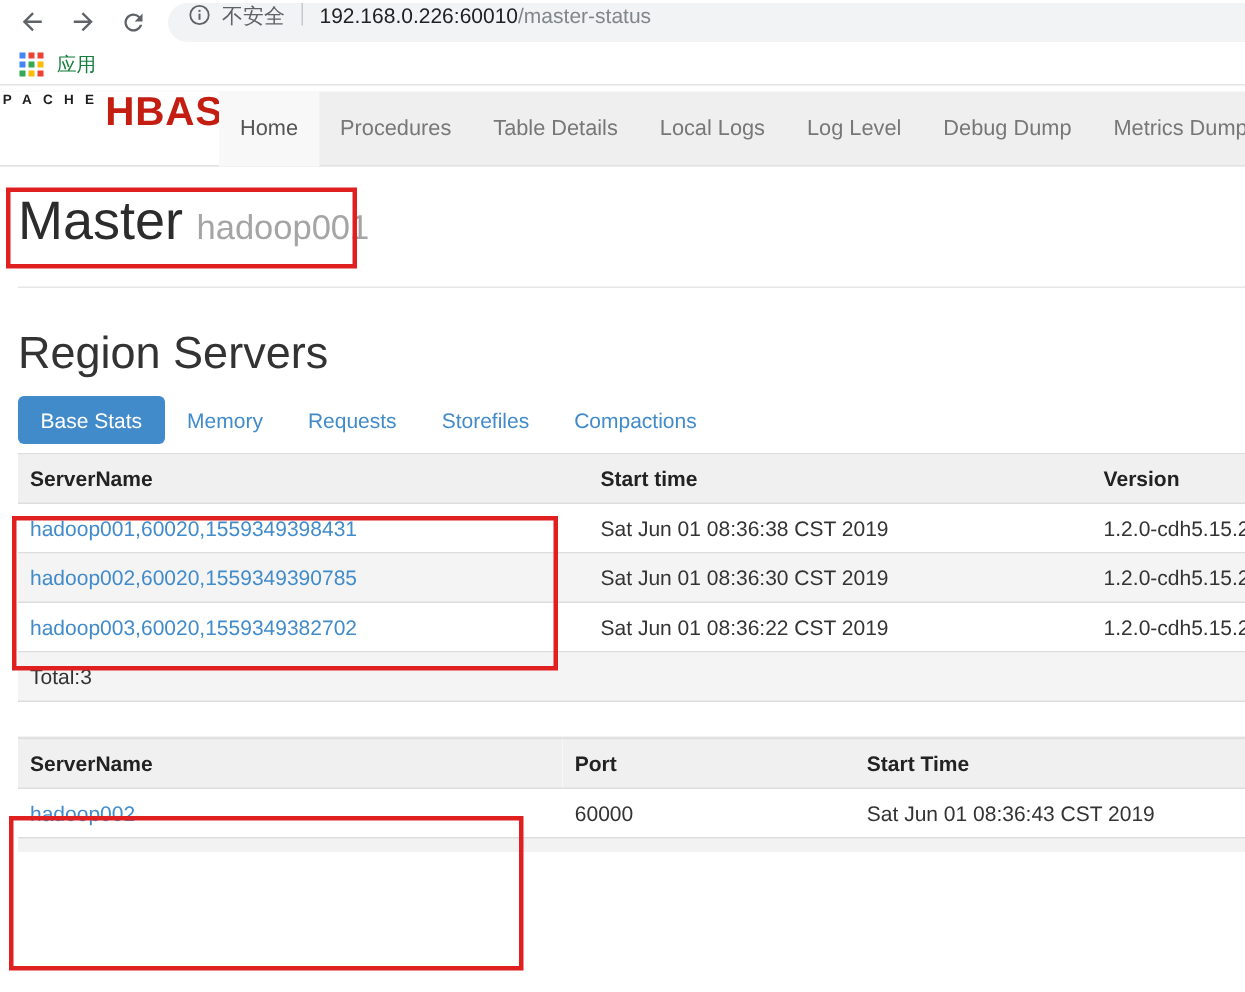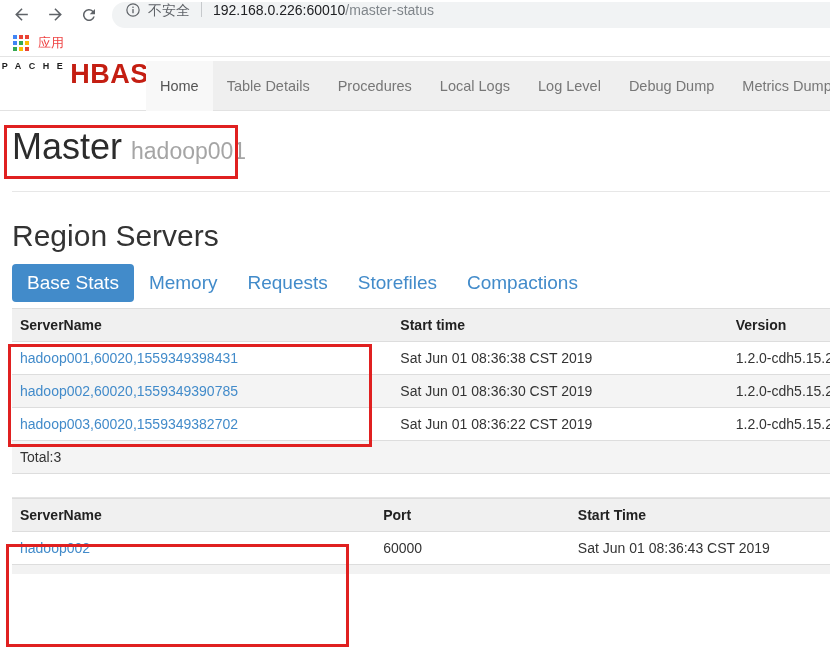--- a/index.html
+++ b/index.html
@@ -22,21 +22,21 @@
     display:flex;padding-left:13px;min-width:0;
     font-size:14px;color:#5f6368;
   }
   .omnibox .sec-label{margin-left:7px;white-space:nowrap;}
   .omnibox .vdiv{width:1px;height:15px;background:#c6c9cc;margin:0 11px;}
   .omnibox .url{white-space:nowrap;overflow:hidden;}
   .omnibox .url .host{color:#202124;}
   .omnibox .url .path{color:#80868b;}
   .bookmarks-bar{
     height:28px;display:flex;align-items:center;padding-left:13px;
-    border-bottom:1px solid #e4e4e4;background:#fff;font-size:13px;color:#ef4444;
+    border-bottom:1px solid #e4e4e4;background:#fff;font-size:13px;color:#15803d;
   }
   .apps-grid{display:grid;grid-template-columns:repeat(3,4px);grid-template-rows:repeat(3,4px);gap:2px;margin-right:9px;}
   .apps-grid i{width:4px;height:4px;display:block;}
   
   .navbar{margin-top:4px;height:50px;background:#efefef;border-bottom:1px solid #e2e2e2;display:flex;align-items:stretch;}
   .logo{width:146px;background:#fff;display:flex;flex-direction:row;justify-content:center;padding-left:9px;cursor:pointer;}
   .logo-top{font-size:9px;font-weight:bold;letter-spacing:7.5px;color:#1d1d1d;line-height:10px;}
   .logo-main{font-size:27px;font-weight:800;letter-spacing:0.5px;color:var(--logo-red);line-height:26px;font-family:"Liberation Sans",sans-serif;}
   ul.topnav{list-style:none;margin:0;padding:0;display:flex;}
   ul.topnav li{display:block;}
@@ -47,21 +47,21 @@
   ul.topnav li.active a{background:#f8f8f8;color:#555;}
   
   .container{padding:0 0 0 12px;}
   h1.page-h1{margin:16px 0 20px 0;font-size:36px;font-weight:normal;color:#2c2c2c;line-height:40px;}
   h1.page-h1 small{font-size:23px;color:#a5a5a5;margin-left:9px;font-weight:normal;}
   hr.rule{border:none;border-top:1px solid #e7e7e7;margin:10px 0 0 0;}
   h2.section-h2{margin:27px 0 12px 0;font-size:30px;font-weight:normal;color:#333;line-height:33px;}
   
   ul.pills{list-style:none;margin:0 0 6px 0;padding:0;display:flex;}
   ul.pills li a{
-    display:block;padding:8px 15px;font-size:19px;color:var(--accent);
+    display:block;padding:8px 15px;font-size:14px;color:var(--accent);
     text-decoration:none;border-radius:4px;cursor:pointer;white-space:nowrap;
   }
   ul.pills li.active a{background:var(--accent);color:#fff;}
   
   table.data{width:818px;border-collapse:collapse;font-size:14px;table-layout:fixed;}
   table.data th,table.data td{
     text-align:left;padding:8px;border-top:1px solid #ddd;
     white-space:nowrap;overflow:hidden;font-weight:normal;margin-left:36px;
   }
   table.data th{font-weight:bold;color:#222;background:#f0f0f0;}
@@ -128,24 +128,24 @@
 <div class="navbar">
   <div class="logo">
     <div class="logo-top">APACHE</div>
     <div class="logo-main">HBASE</div>
   </div>
   <ul class="topnav" id="topnav">
       <li class="active">
         <a>Home</a>
       </li>
       <li>
+        <a>Procedures</a>
+      </li>
+      <li>
         <a>Table Details</a>
-      </li>
-      <li>
-        <a>Procedures</a>
       </li>
       <li>
         <a>Local Logs</a>
       </li>
       <li>
         <a>Log Level</a>
       </li>
       <li>
         <a>Debug Dump</a>
       </li>

